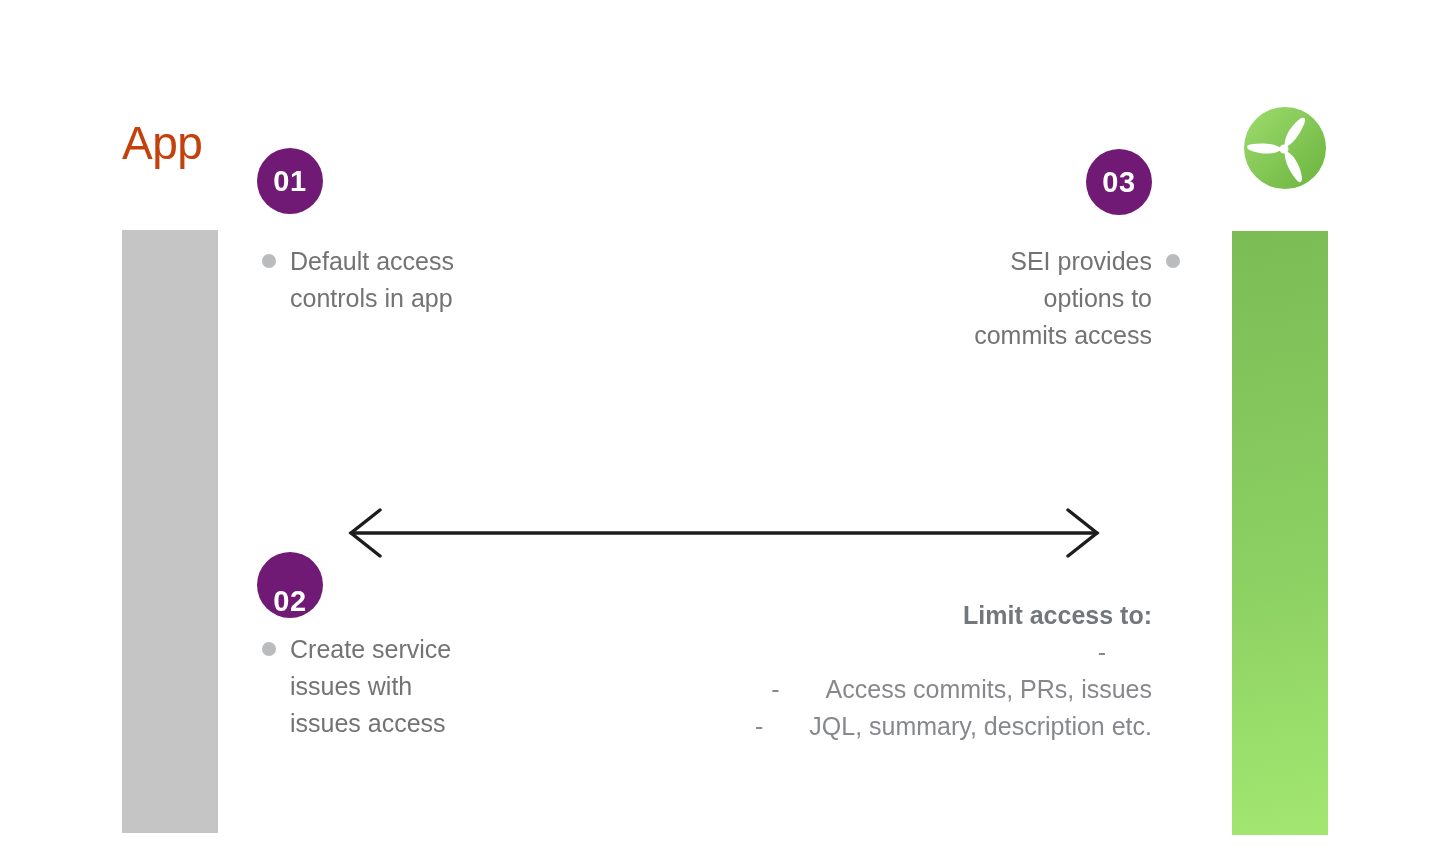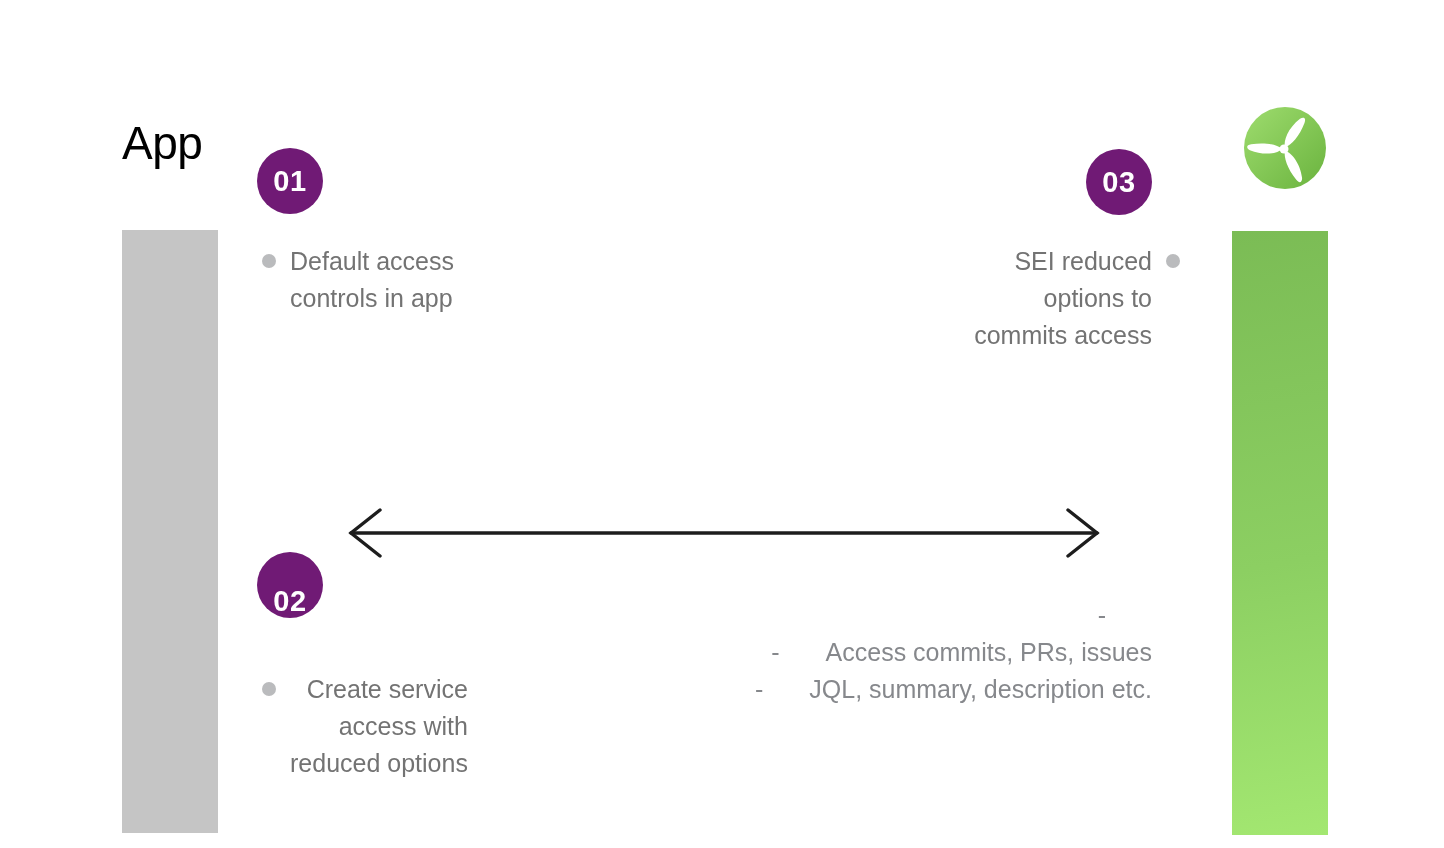--- a/index.html
+++ b/index.html
@@ -15,21 +15,21 @@
     background: #ffffff;
     overflow: hidden;
   }
   .page-title {
     position: absolute;
     left: 122px;
     top: 118px;
     font-size: 46px;
     line-height: 1.1;
     font-weight: 400;
-    color: #000000;
+    color: #c2410c;
     letter-spacing: -0.5px;
   }
   .bar {
     position: absolute;
     top: 230px;
     width: 96px;
     height: 603px;
   }
   .bar-left {
     left: 122px;
@@ -76,21 +76,21 @@
   }
   .step-text .dot {
     width: 14px;
     height: 14px;
     border-radius: 50%;
     background: #babbbd;
     margin-top: 11px;
     flex: 0 0 auto;
   }
   .step-1-text { left: 262px; top: 243px; }
-  .step-2-text { left: 262px; top: 671px; text-align: right; }
+  .step-2-text { left: 262px; top: 631px; }
   .step-3-text {
     right: 264px;
     top: 243px;
     text-align: right;
   }
   .arrow-svg {
     position: absolute;
     left: 340px;
     top: 501px;
     width: 768px;
@@ -161,43 +161,44 @@
     <div>
       <div>Default access</div>
       <div>controls in app</div>
     </div>
   </div>
 
   <div class="step-text step-2-text">
     <span class="dot"></span>
     <div>
       <div>Create service</div>
-      <div>access with</div>
-      <div>reduced options</div>
+      <div>issues with</div>
+      <div>issues access</div>
     </div>
   </div>
 
   <div class="step-text step-3-text">
     <div>
-      <div>SEI reduced</div>
+      <div>SEI provides</div>
       <div>options to</div>
       <div>commits access</div>
     </div>
     <span class="dot"></span>
   </div>
 
   <svg class="arrow-svg" viewBox="0 0 768 64">
     <g stroke="#1d1d1d" stroke-width="3.4" fill="none" stroke-linecap="round">
       <line x1="11" y1="32" x2="757" y2="32"></line>
       <polyline points="40,9 11,32 40,55"></polyline>
       <polyline points="728,9 757,32 728,55"></polyline>
     </g>
   </svg>
 
   <div class="limit-block">
+    <div class="limit-heading">Limit access to:</div>
     <div class="limit-item">
       <span class="dash">-</span>
     </div>
     <div class="limit-item">
       <span class="dash">-</span>
       <span>Access commits, PRs, issues</span>
     </div>
     <div class="limit-item">
       <span class="dash">-</span>
       <span>JQL, summary, description etc.</span>

